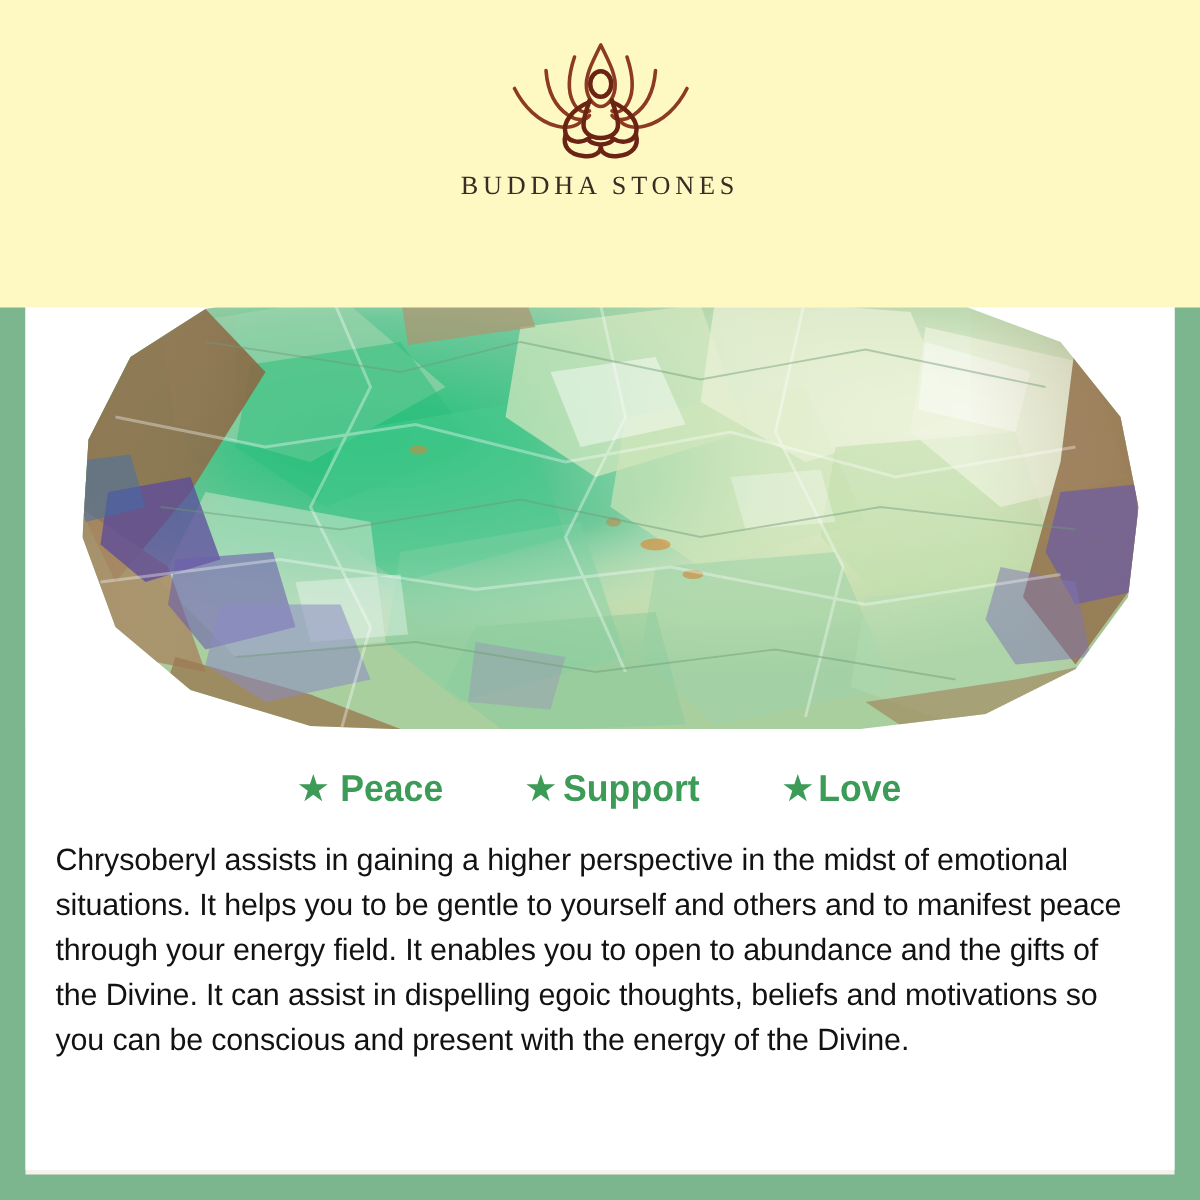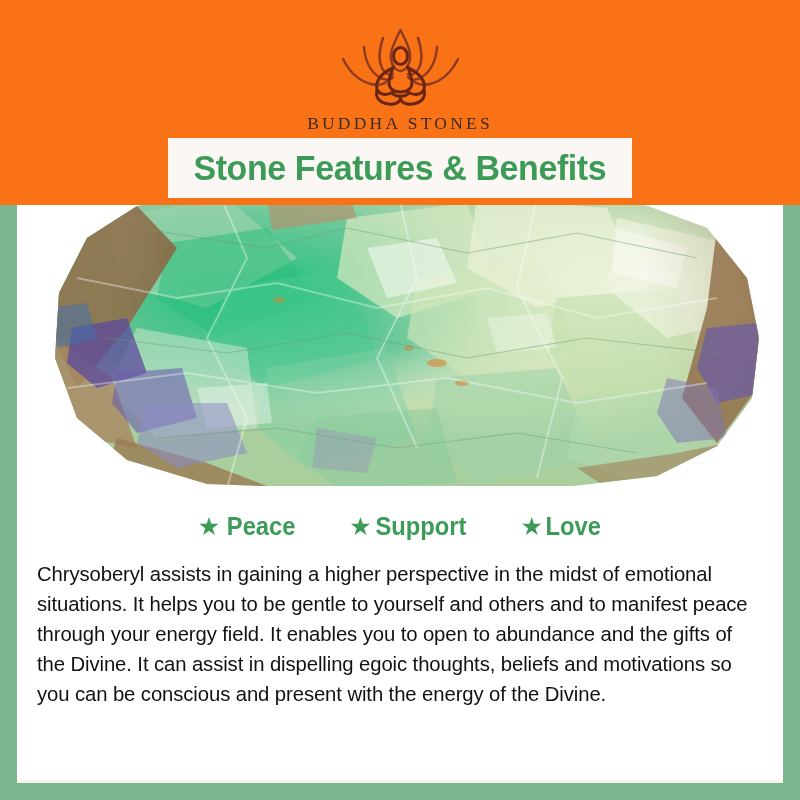--- a/index.html
+++ b/index.html
@@ -10,21 +10,21 @@
     overflow:hidden;
   }
   .page { position:relative; width:800px; height:800px; background:#f7f1ec; }
 
   
   .frame { position:absolute; inset:0; z-index:1; pointer-events:none; }
 
   
   .header {
     position:absolute; left:0; top:0; width:800px; height:205px;
-    background:#f97316; z-index:3;
+    background:#fef9c3; z-index:3;
     display:flex; flex-direction:column; align-items:center;
   }
   .logo-mark { margin-top:26px; width:175px; height:82px; }
   .logo-word {
     margin-top:5px;
     font-family:"Liberation Serif", serif;
     font-size:17.5px; letter-spacing:3.2px;
     color:#3a2b25; font-weight:400; white-space:nowrap;
   }
 
@@ -225,23 +225,20 @@
         <path d="M95 42 C107 47 113 56 111 63 C109 69 101 70 95 66"></path>
 
         <path d="M64 64 C62 71 66 77 76 78 C84 79 87.5 75 87.5 72 C87.5 75 91 79 99 78 C109 77 113 71 111 64"></path>
 
         <path d="M80 68 C84 71 91 71 95 68"></path>
       </g>
     </svg>
     <div class="logo-word">BUDDHA STONES</div>
   </div>
 
-  <div class="title-plate">
-    <span class="title-text">Stone Features &amp; Benefits</span>
-  </div>
 
   <div class="content">
     <div class="keywords">
       <div class="kw">
         <span class="kw-star">★</span>
         <span class="kw-label">Peace</span>
       </div>
       <div class="kw tight">
         <span class="kw-star">★</span>
         <span class="kw-label">Support</span>

